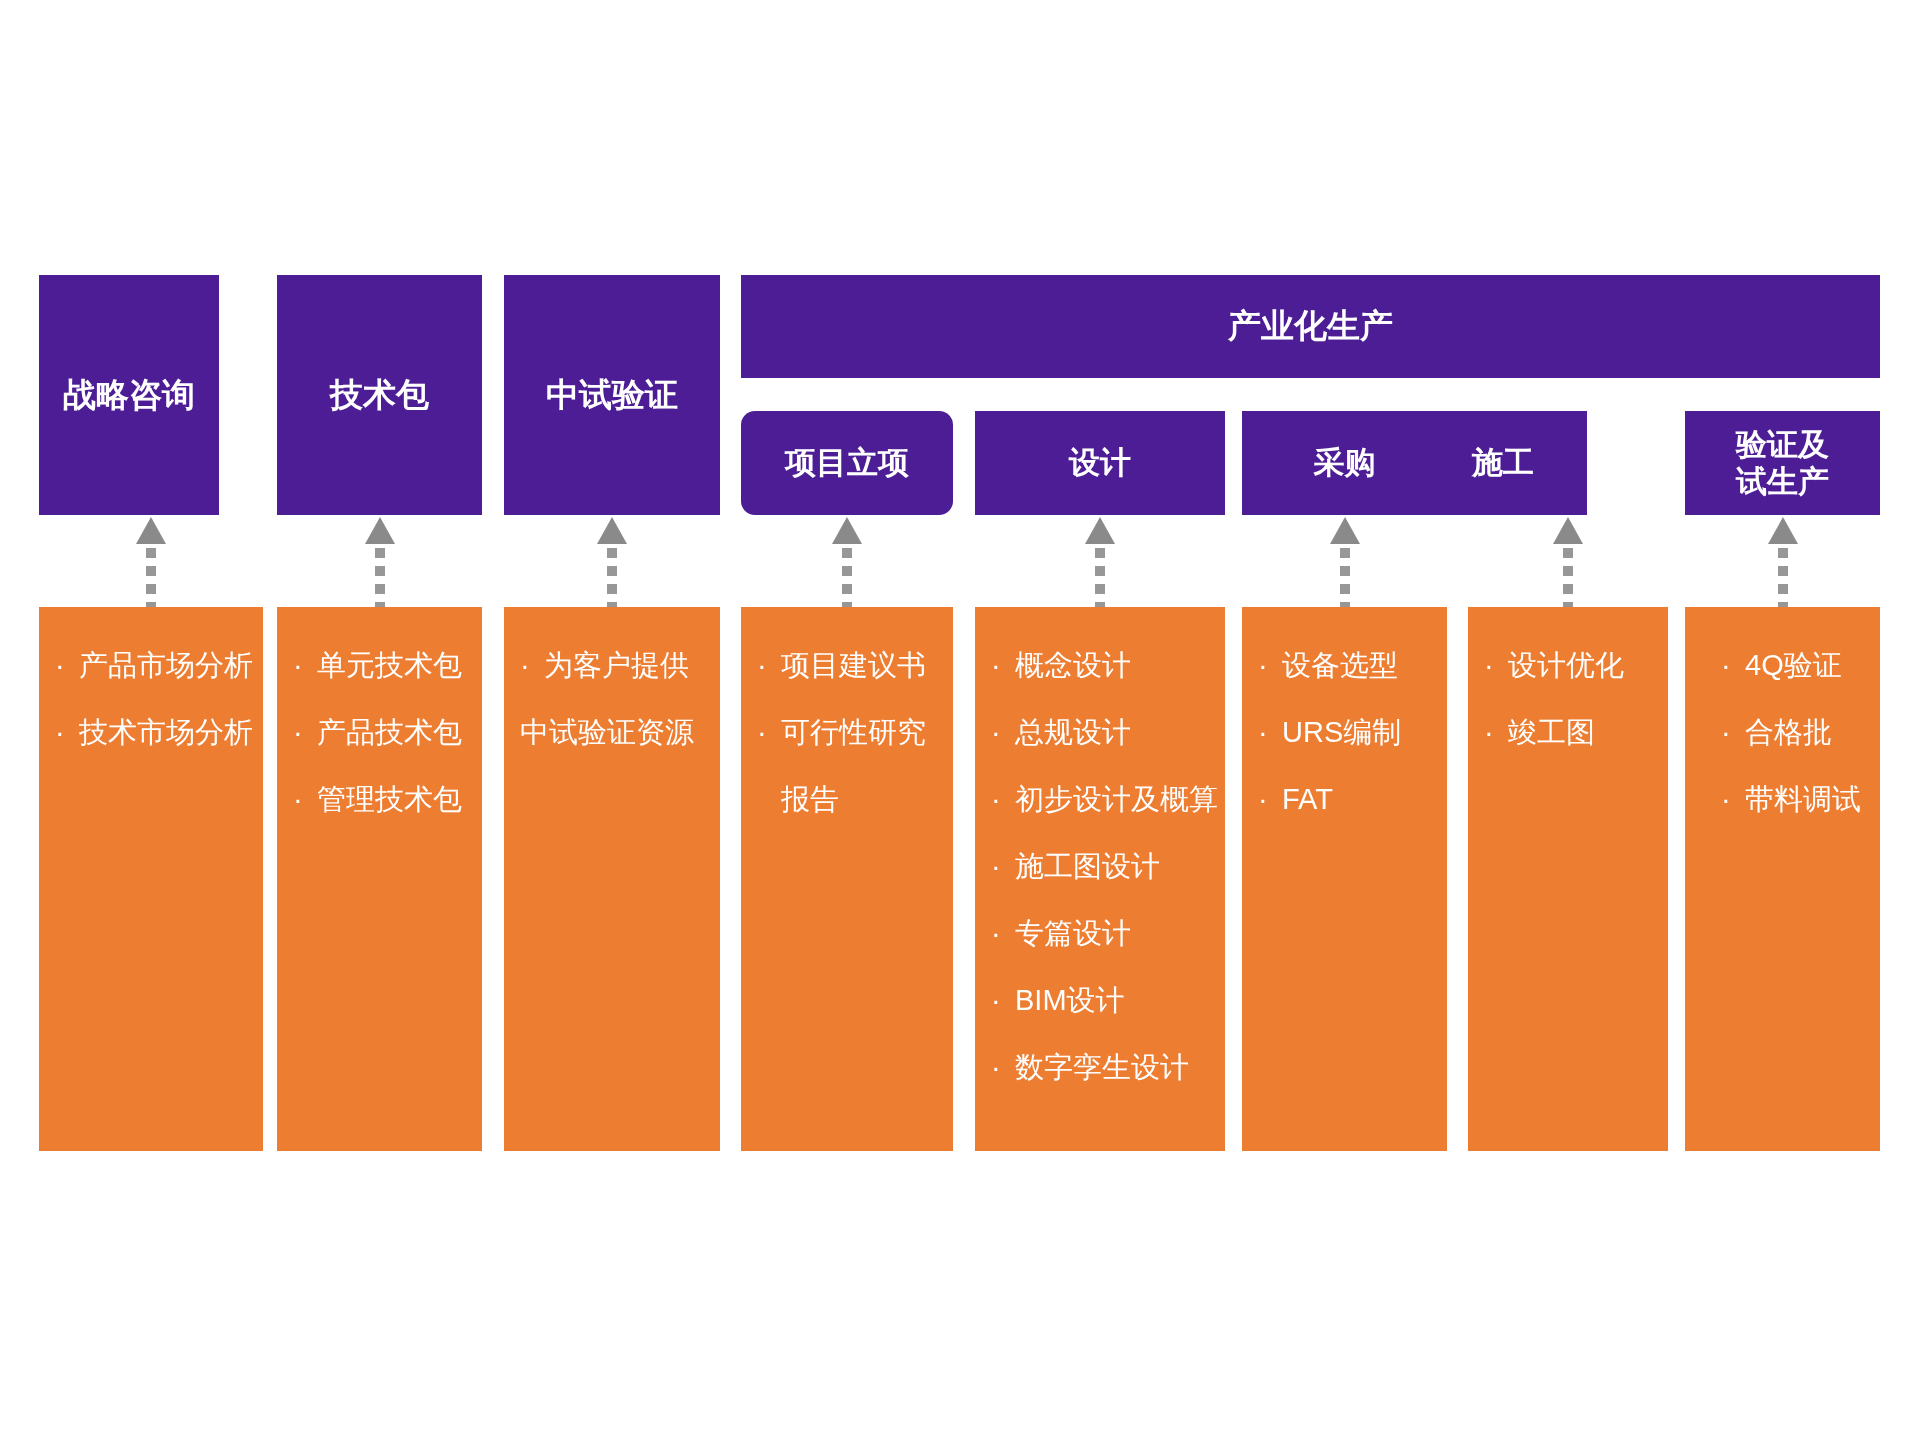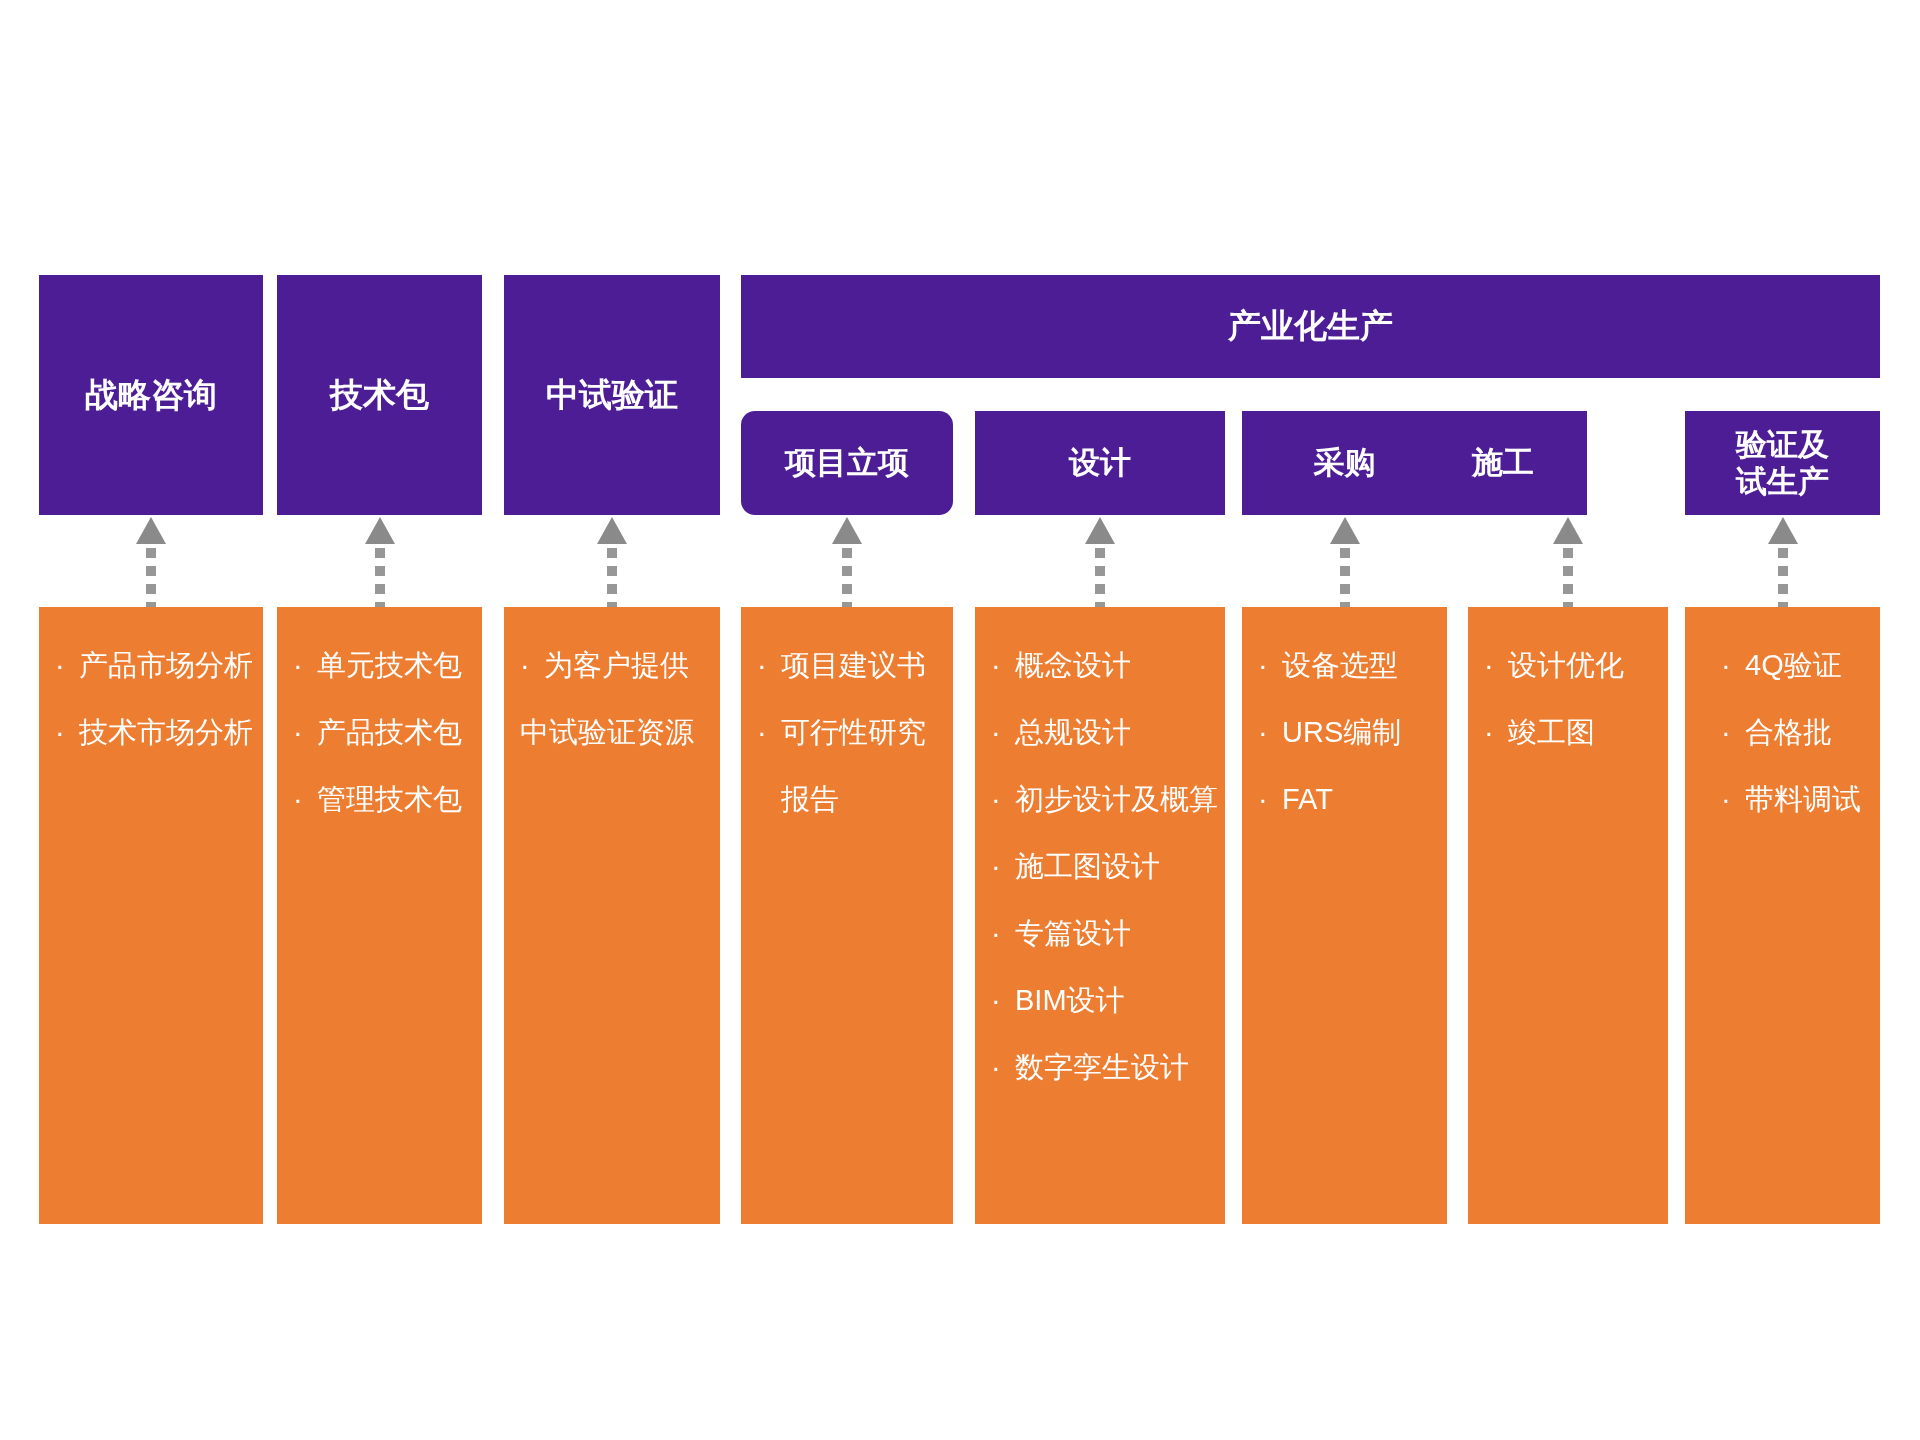--- a/index.html
+++ b/index.html
@@ -53,42 +53,42 @@
     width: 10px;
     height: 61px;
     margin-top: 4px;
     background: repeating-linear-gradient(to bottom, #979797 0px, #979797 10px, transparent 10px, transparent 18px);
   }
 
   
   .detail {
     position: absolute;
     top: 607px;
-    height: 617px;
+    height: 544px;
     background: #ED7D31;
     color: #ffffff;
     box-sizing: border-box;
     padding: 25px 6px 0 16px;
     font-size: 29px;
   }
   .item {
     line-height: 67px;
     white-space: nowrap;
   }
   .item .bullet {
     display: inline-block;
     width: 24px;
   }
 </style>
 </head>
 <body>
 
 <div class="stage">
 
-  <div class="main-header" style="left:39px; width:224px;">
+  <div class="main-header" style="left:39px; width:180px;">
     <span class="label">战略咨询</span>
   </div>
   <div class="main-header" style="left:277px; width:205px;">
     <span class="label">技术包</span>
   </div>
   <div class="main-header" style="left:504px; width:216px;">
     <span class="label">中试验证</span>
   </div>
 
   <div class="banner">

